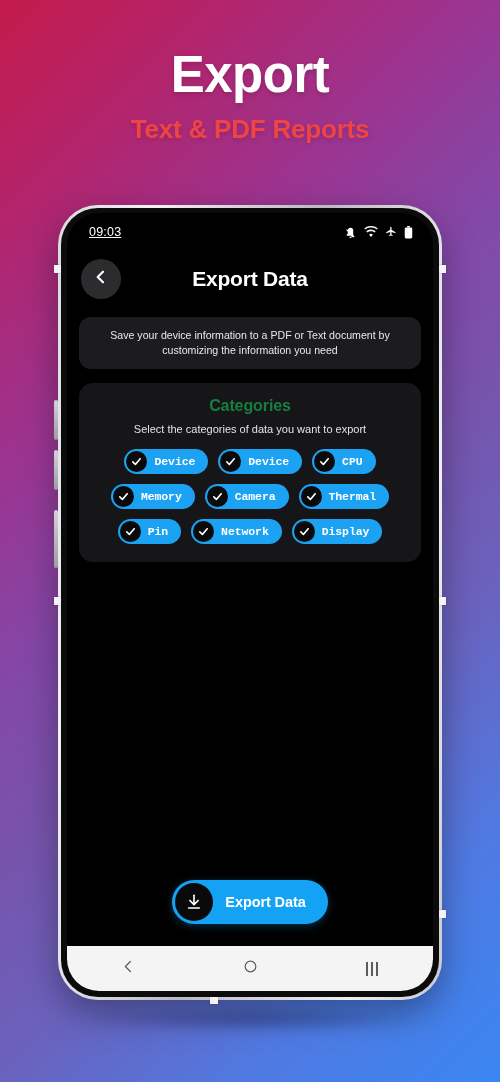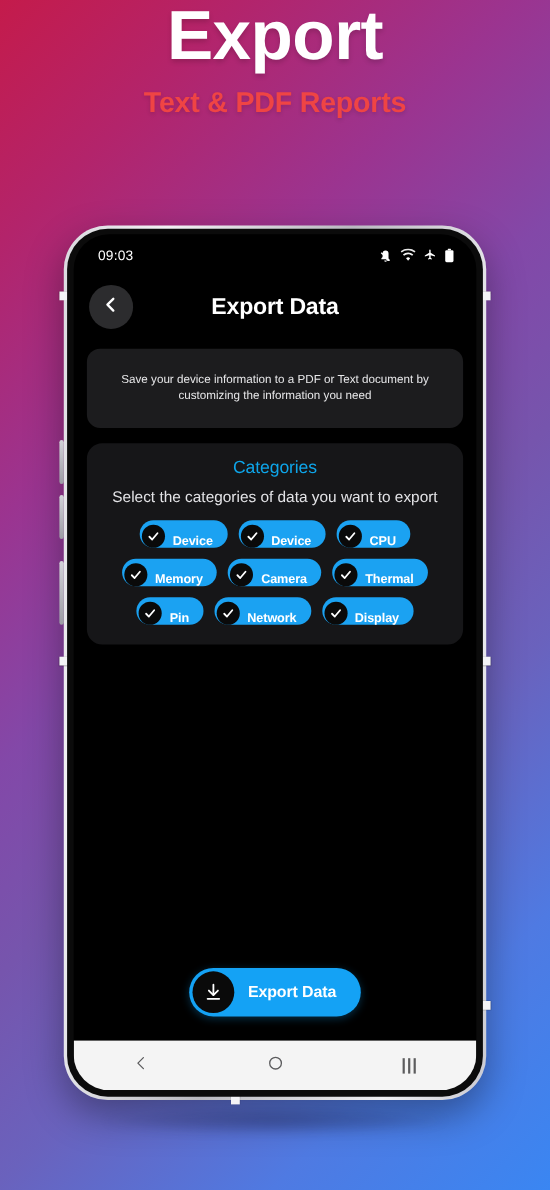--- a/index.html
+++ b/index.html
@@ -15,21 +15,22 @@
         #7655ad 56%,
         #6a62bd 68%,
         #4f7ae2 84%,
         #3a86f2 100%);
     position:relative;
   }
 
   
   .promo { position:absolute; top:0; left:0; width:500px; text-align:center; }
   .promo-title {
-    font-size:63px;
+    margin-top:48px;
+    font-size:51px;
     font-weight:bold;
     color:#ffffff;
     letter-spacing:-0.5px;
     line-height:1.05;
     text-shadow:0 2px 5px rgba(0,0,0,0.16);
   }
   .promo-sub {
     margin-top:12px;
     font-size:26px;
     font-weight:bold;
@@ -92,21 +93,21 @@
     box-shadow:0 0 1px rgba(0,0,0,0.45);
   }
 
   
   .statusbar {
     height:38px;
     display:flex; align-items:center; justify-content:space-between;
     padding:0 20px 0 22px;
     flex:none;
   }
-  .status-time { color:#ffffff; font-size:12.5px; letter-spacing:0.2px; }
+  .status-time { color:#ffffff; font-size:12.5px; letter-spacing:0.2px;text-decoration:underline; }
   .status-icons { display:flex; align-items:center; gap:7px; }
   .status-icons svg { display:block; }
 
   
   .app-header {
     display:flex; align-items:center;
     padding:8px 16px 14px 14px;
     flex:none;
     position:relative;
   }
@@ -124,55 +125,56 @@
     font-size:21px; font-weight:bold; color:#ffffff;
     letter-spacing:-0.2px;
     pointer-events:none;
   }
 
   
   .info-card {
     margin:4px 12px 0 12px;
     background:#1c1c1e;
     border-radius:12px;
-    padding:21px 12px;
+    padding:11px 12px;
     text-align:center;
     flex:none;
   }
   .info-card p {
     font-size:10.6px; color:#e8e8ea; line-height:1.42;
   }
 
   
   .cat-card {
     margin:14px 12px 0 12px;
     background:#161618;
     border-radius:14px;
     padding:14px 10px 18px 10px;
     flex:none;
   }
   .cat-title {
     text-align:center;
-    font-size:16px; font-weight:normal; color:#0ea5e9;
+    font-size:16px; font-weight:bold; color:#15803d;
     letter-spacing:-0.1px;
   }
   .cat-sub {
     text-align:center;
     margin-top:8px;
-    font-size:14px; color:#e3e3e6;
+    font-size:11px; color:#e3e3e6;
   }
   .chip-rows { margin-top:14px; display:flex; flex-direction:column; gap:10px; }
   .chip-row { display:flex; justify-content:center; gap:10px; flex-wrap:nowrap; }
   .chip {
-    display:inline-flex; align-items:flex-end;
+    display:inline-flex; align-items:center;
     height:25px;
     border-radius:13px;
     background:#1ba2f2;
     padding:0 13px 0 2px;
     cursor:pointer;
+    font-family:Liberation Mono, monospace;
   }
   .chip-check {
     width:21px; height:21px; border-radius:50%;
     background:#0a0a0a;
     display:flex; align-items:center; justify-content:center;
     flex:none;
     margin-right:7px;
   }
   .chip-label {
     font-size:11.5px; font-weight:bold; color:#ffffff;

